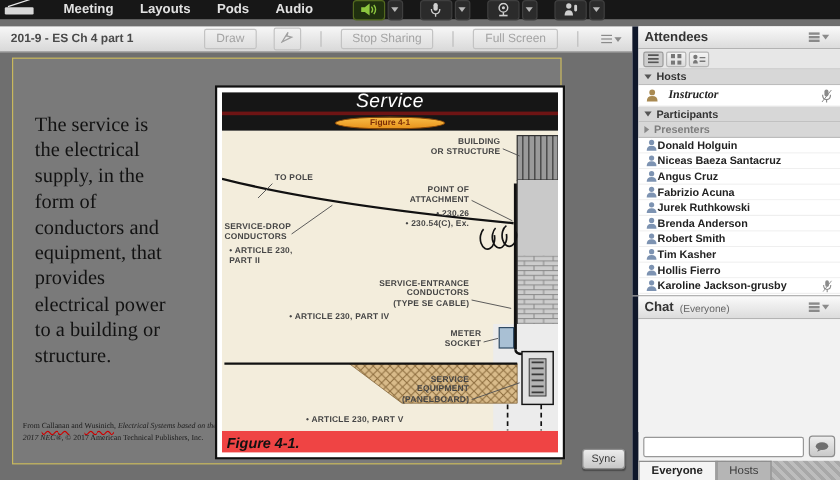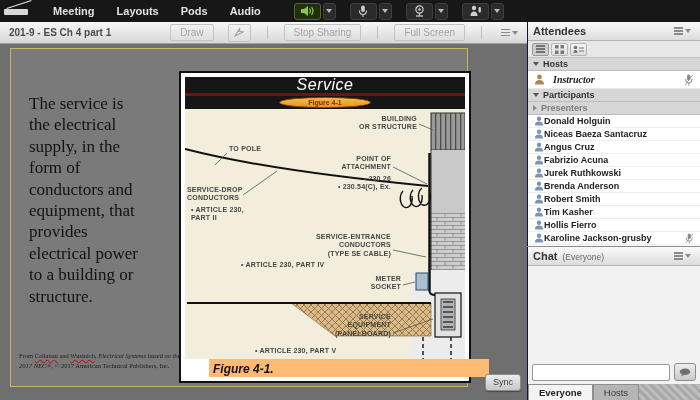--- a/index.html
+++ b/index.html
@@ -1,21 +1,21 @@
 <!DOCTYPE html>
 <html><head>
 <meta charset="utf-8">
 <style>
   * { margin:0; padding:0; box-sizing:border-box; }
   html,body { width:700px; height:400px; overflow:hidden; }
   body { font-family:"Liberation Sans", sans-serif; background:#6f6f6f; position:relative; }
   .abs { position:absolute; }
 
   
-  #menubar { left:0; top:0; width:700px; height:22px; background:#171717; display:flex; align-items:center; }
+  #menubar { left:0; top:0; width:700px; height:16px; background:#171717; display:flex; align-items:center; }
   .logo { width:40px; height:18px; position:relative; margin-left:2px; }
   .logo .swoosh { position:absolute; left:4px; top:2px; width:26px; height:1px; background:#e8e8e8; transform:rotate(-18deg); }
   .logo .block { position:absolute; left:2px; top:7px; width:24px; height:6px; background:#d8d8d8; border-radius:1px; }
   .menu-item { color:#e2e2e2; font-size:11px; font-weight:bold; padding:0 11px; line-height:22px; cursor:default; }
   .av-cluster { display:flex; align-items:center; margin-left:22px; gap:14px; }
   .av-group { display:flex; gap:2px; }
   .av-btn { width:27px; height:17px; background:#2b2b2b; border:1px solid #3f3f3f; border-radius:3px; display:flex; align-items:center; justify-content:center; }
   .av-btn.active { background:#20300f; border-color:#53691f; }
   .av-arrow { width:13px; height:17px; background:#2b2b2b; border:1px solid #3f3f3f; border-radius:3px; display:flex; align-items:center; justify-content:center; }
   .caret { width:0; height:0; border-left:3px solid transparent; border-right:3px solid transparent; border-top:4px solid #b9b9b9; }
@@ -41,27 +41,27 @@
   
   #figure { left:168px; top:22px; width:292px; height:312px; background:#ffffff; border:2px solid #111; padding:4px; }
   #fig-header { position:relative; width:100%; height:32px; background:#161616; }
   #fig-service { color:#fff; font-size:16px; font-weight:normal; font-style:italic; text-align:center; line-height:16px; letter-spacing:.5px; }
   #fig-redline { position:absolute; left:0; top:16px; width:100%; height:3px; background:#6e1414; }
   #fig-oval { position:absolute; left:50%; top:20px; transform:translateX(-50%); width:92px; height:11px; background:linear-gradient(#f8bc46,#e8931c); border:1px solid #8c4a08; border-radius:50%; color:#7c2d05; font-size:7px; font-weight:bold; text-align:center; line-height:10px; }
   #diagram { position:relative; width:100%; height:250px; background:#f3eddc; overflow:hidden; }
   #diagram svg { position:absolute; left:0; top:0; }
   .dlabel { position:absolute; font-size:7px; font-weight:600; color:#454545; line-height:1.18; white-space:pre-line; letter-spacing:.2px; }
   .ra { text-align:right; }
-  #fig-caption { width:100%; height:18px; background:#fdba74; font-size:12px; font-weight:bold; font-style:italic; color:#111; padding:3px 0 0 4px;margin-left:24px; }
+  #fig-caption { width:100%; height:18px; background:#ef4444; font-size:12px; font-weight:bold; font-style:italic; color:#111; padding:3px 0 0 4px; }
 
   #sync-btn { right:6px; bottom:9px; width:36px; height:17px; background:linear-gradient(#ececec,#c7c7c7); border:1px solid #8d8d8d; border-radius:3px; font-size:9px; color:#3a3a3a; text-align:center; line-height:15px; box-shadow:0 1px 1px rgba(0,0,0,.35); }
 
   
   #rightpanel { left:527px; top:22px; width:173px; height:378px; background:#8a8a8a; display:flex; flex-direction:column; }
-  .pod { background:#fff; display:flex; flex-direction:column; border-left:1px solid #0f172a; }
+  .pod { background:#fff; display:flex; flex-direction:column; border-left:5px solid #0f172a; }
   #attendees-pod { height:224px; }
   #chat-pod { flex:1; margin-top:1px; background:#f2f2f2; }
   .pod-header { height:19px; background:linear-gradient(#fafafa,#dcdcdc); border-bottom:1px solid #b3b3b3; display:flex; align-items:center; padding:0 5px; }
   .pod-header .ph-title { font-size:11px; font-weight:bold; color:#333; }
   .pod-header .ph-sub { font-size:8.5px; color:#666; margin-left:5px; margin-top:1px; }
   .pod-header .spacer, .spacer { flex:1; }
   #att-toolbar { height:17px; background:#e7e7e7; border-bottom:1px solid #c2c2c2; display:flex; align-items:center; gap:2px; padding:0 4px; }
   .view-btn { width:17px; height:13px; border:1px solid #b5b5b5; border-radius:2px; background:linear-gradient(#f4f4f4,#dcdcdc); display:flex; align-items:center; justify-content:center; }
   .view-btn.pressed { background:#cdcdcd; border-color:#9a9a9a; }
   .section-bar { height:13px; background:#d7d7d7; border-bottom:1px solid #bcbcbc; display:flex; align-items:center; padding:0 5px; font-size:9px; font-weight:bold; color:#333; gap:4px; }

